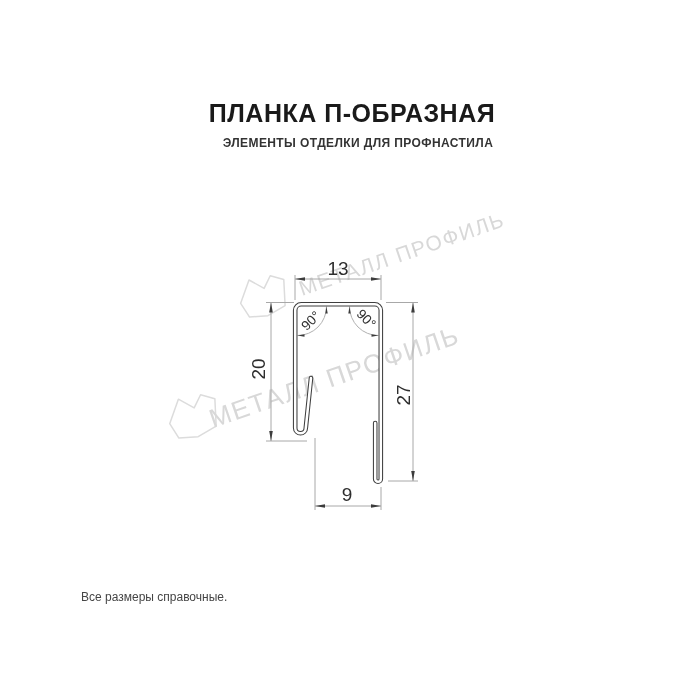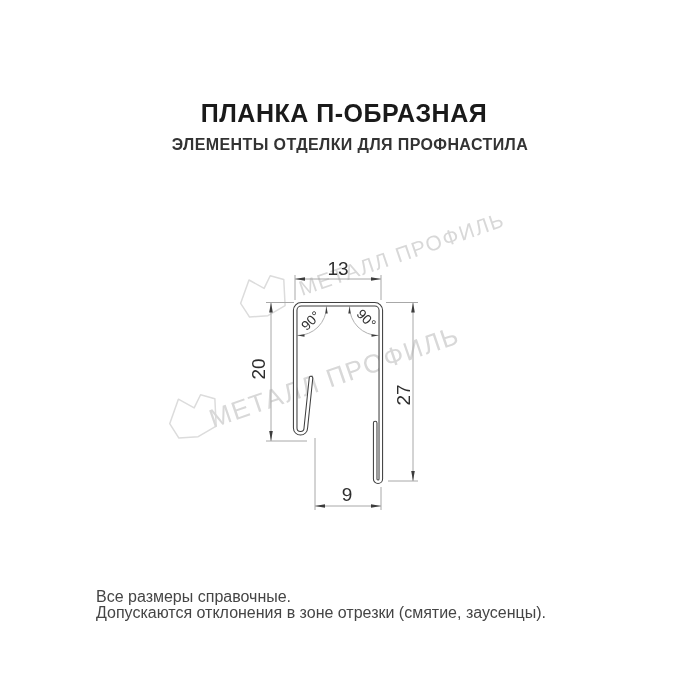--- a/index.html
+++ b/index.html
@@ -1,21 +1,21 @@
 <!DOCTYPE html>
 <html><head>
 <meta charset="utf-8">
 <style>
   html,body{margin:0;padding:0;background:#fff;}
   .canvas{position:relative;width:700px;height:700px;background:#ffffff;overflow:hidden;
           font-family:"Liberation Sans", sans-serif;}
-  .header{position:absolute;top:99px;left:0;width:688px;text-align:center;}
+  .header{position:absolute;top:99px;left:8px;width:688px;text-align:center;}
   .title{font-size:25px;line-height:28px;font-weight:bold;color:#1a1a1a;letter-spacing:0.5px;}
-  .subtitle{margin-top:9px;font-size:16px;font-weight:bold;color:#333333;letter-spacing:0.4px;margin-left:12px;}
-  .footer{position:absolute;left:96px;top:589px;font-size:16px;line-height:16px;color:#454545;}
+  .subtitle{margin-top:9px;font-size:12px;font-weight:bold;color:#333333;letter-spacing:0.4px;margin-left:12px;}
+  .footer{position:absolute;left:81px;top:589px;font-size:12px;line-height:16px;color:#454545;}
   svg{position:absolute;left:0;top:0;}
   .dimline{stroke:#a8a8a8;stroke-width:1;fill:none;}
   .arc{stroke:#b0b0b0;stroke-width:1;fill:none;}
   .arrow{fill:#3c3c3c;stroke:none;}
   .dimtext{font-family:"Liberation Sans",sans-serif;font-size:19px;fill:#2e2e2e;}
   .angletext{font-family:"Liberation Sans",sans-serif;font-size:13.5px;fill:#2e2e2e;}
   .wm{font-family:"Liberation Sans",sans-serif;fill:#d8d8d8;letter-spacing:1.5px;}
   .logo{stroke:#dcdcdc;stroke-width:1.5;fill:none;stroke-linejoin:round;}
   .sheet-outer{stroke:#3f3f3f;stroke-width:4.6;fill:none;stroke-linecap:round;stroke-linejoin:round;}
   .sheet-inner{stroke:#ffffff;stroke-width:2.5;fill:none;stroke-linecap:round;stroke-linejoin:round;}
@@ -111,16 +111,15 @@
         L 374.8 304.3
         A 6 6 0 0 1 380.8 310.3
         L 380.8 479
         A 2.8 2.8 0 0 1 375.2 479
         L 375.2 423"></path>
     </g>
   </svg>
 
   <div class="footer">
     <div>Все размеры справочные.</div>
-    <div>Допускаются отклонения в зоне отрезки (смятие, заусенцы).</div>
   </div>
 
 </div>
 
 </body></html>

